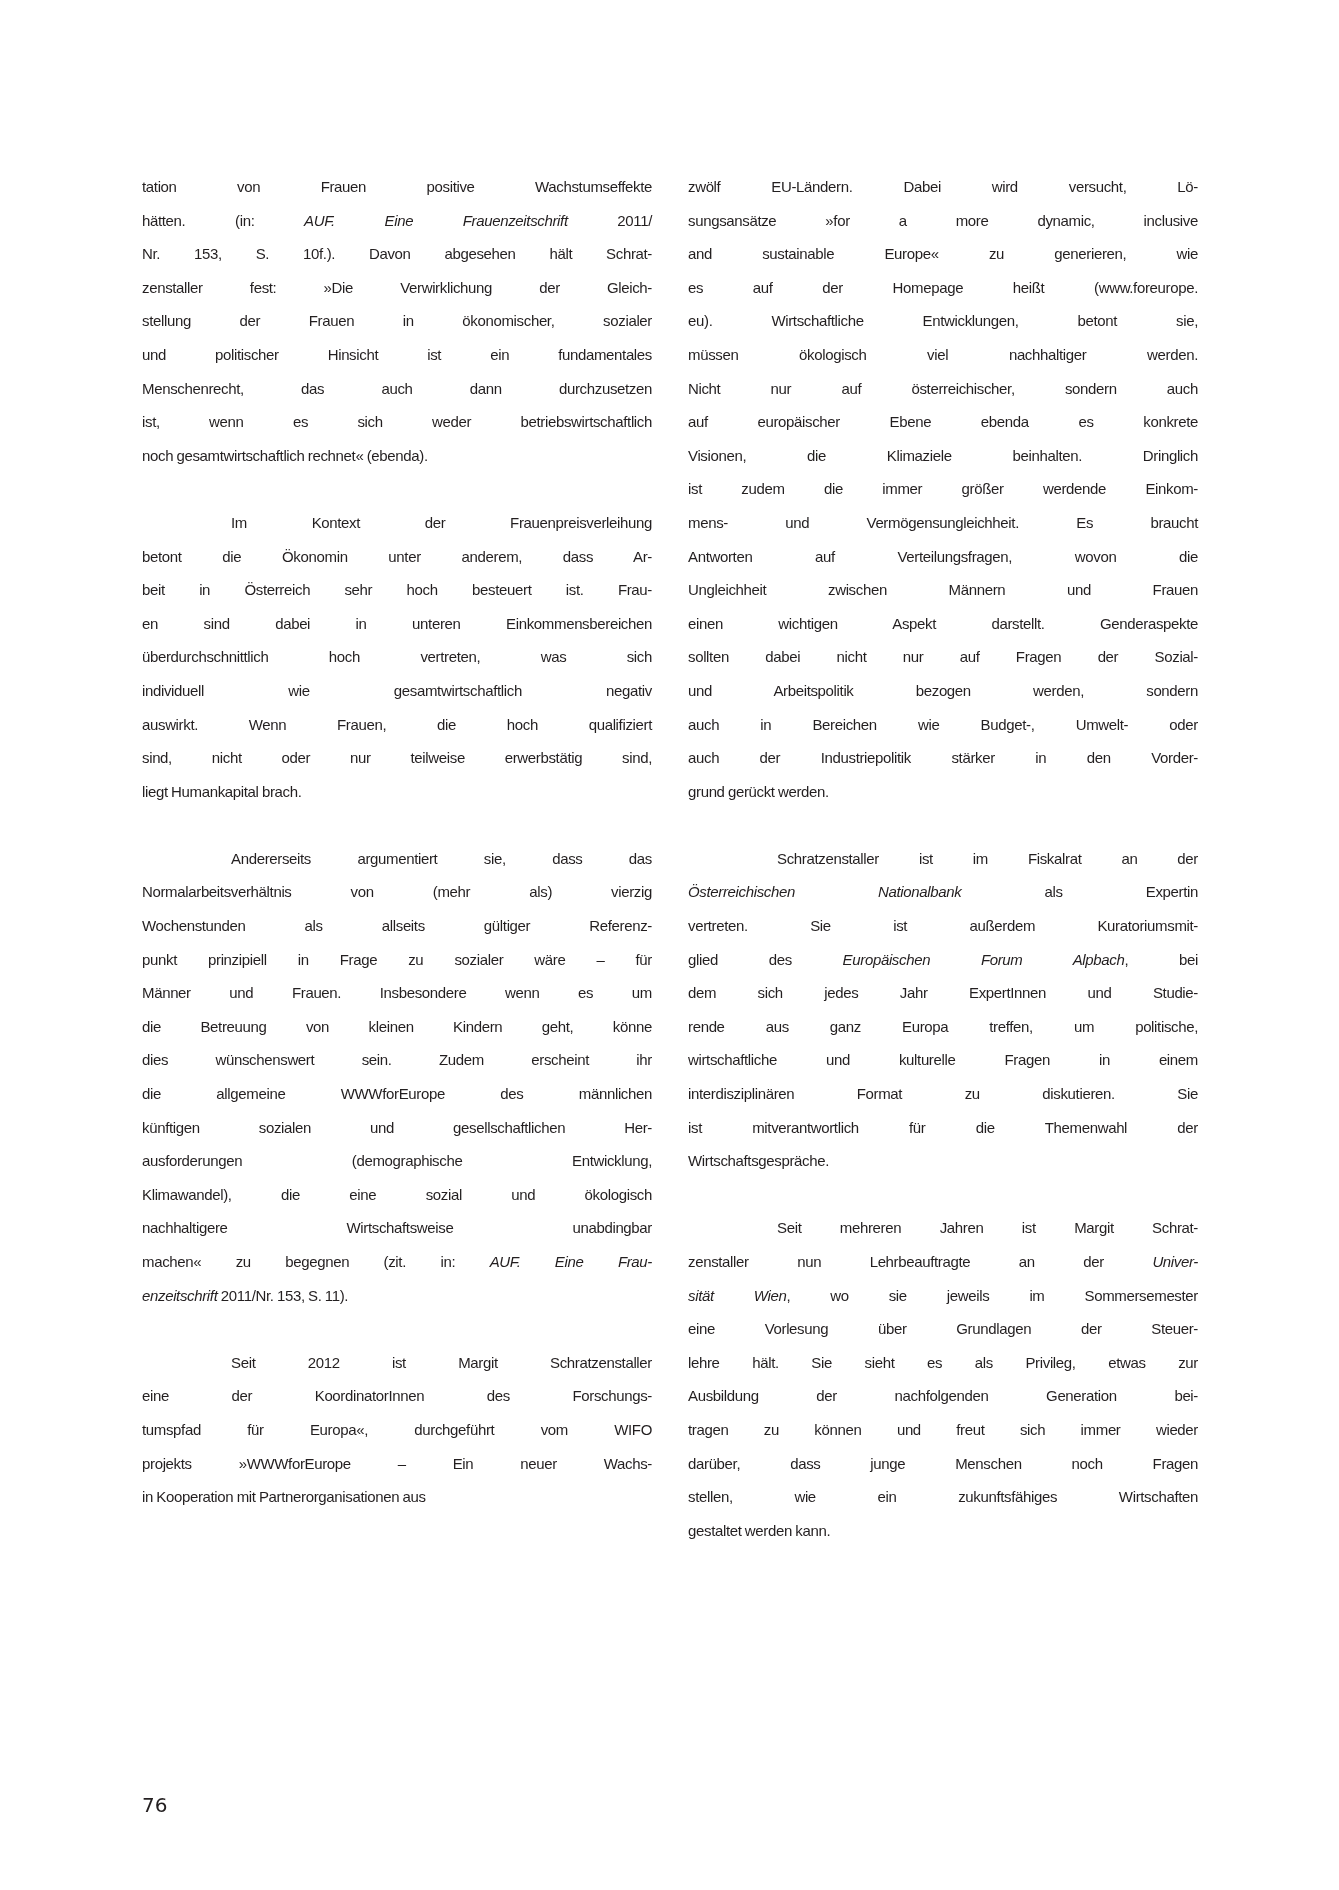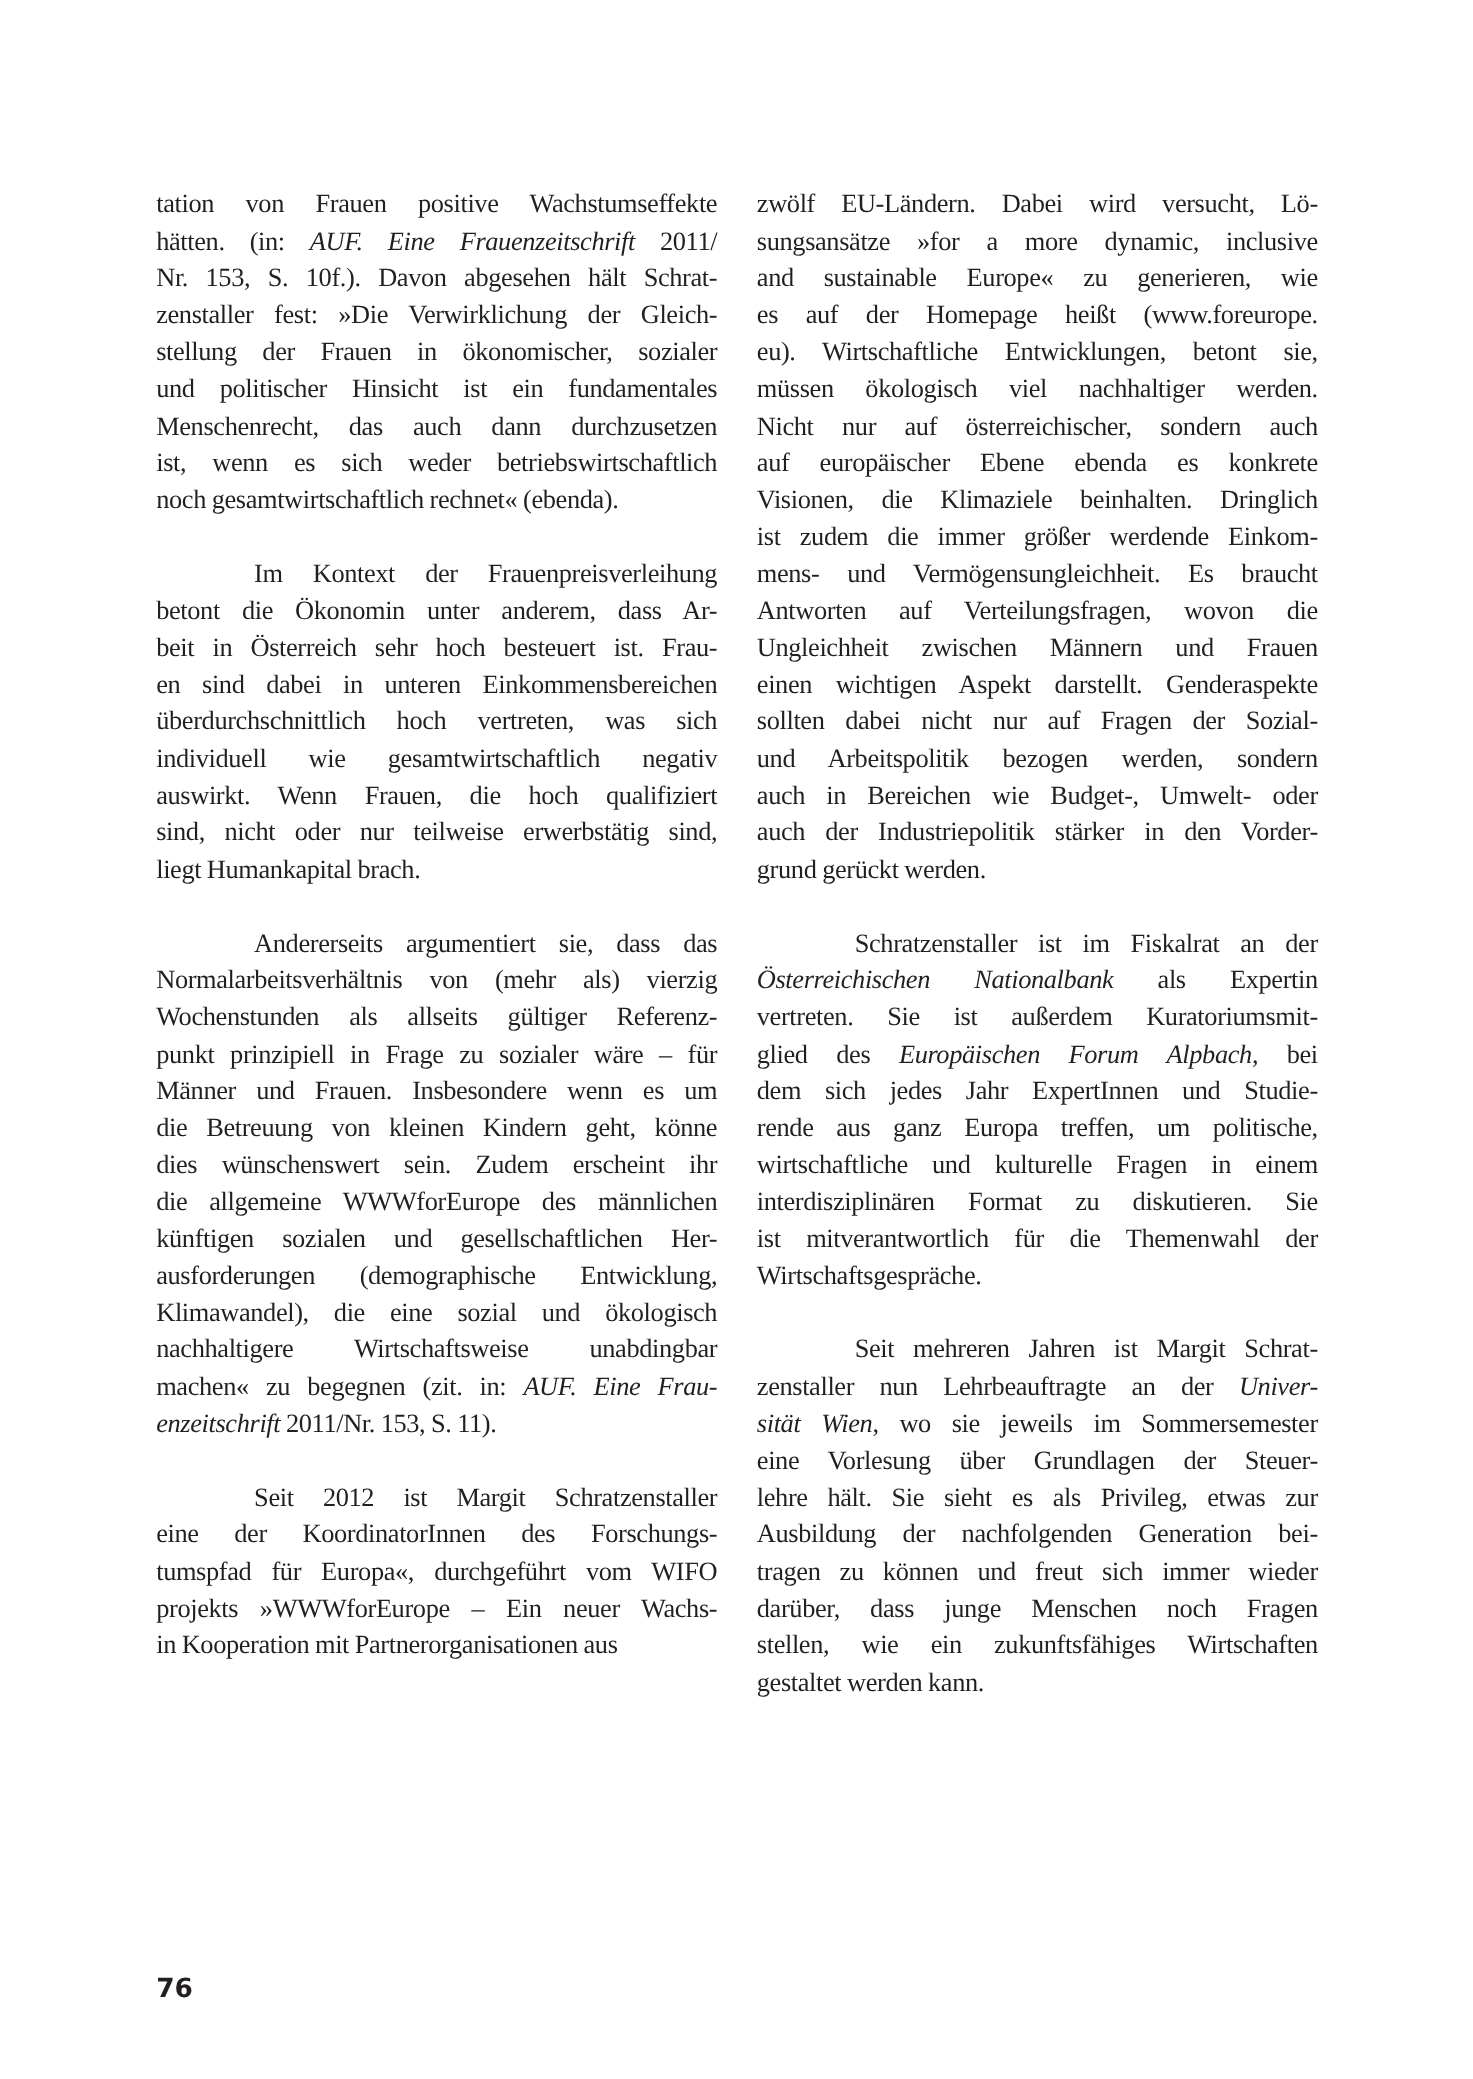--- a/index.html
+++ b/index.html
@@ -18,22 +18,22 @@
       position: absolute;
       left: 0; top: 0;
       width: 1339px;
       height: 1890px;
       background: #ffffff;
     }
     .column {
       position: absolute;
       top: 170px;
       width: 510px;
-      font-family: Liberation Serif, serif;
-      font-size: 24px;
+      font-family: Liberation Sans, sans-serif;
+      font-size: 15px;
       line-height: 33.6px;
       text-align: justify;
       hyphens: manual;
       letter-spacing: -0.35px;
       word-spacing: -0.5px;
     }
     .col-left { left: 142px; }
     .col-right { left: 672px; margin-left: 16px; }
     .para {
       margin: 0 0 33.6px 0;
@@ -54,22 +54,22 @@
       padding-left: 89px;
     }
     em, .it {
       font-style: italic;
     }
     .page-number {
       position: absolute;
       left: 142px;
       top: 1793px;
       font-family: "DejaVu Sans", "Liberation Sans", sans-serif;
-      font-weight: bold;
-      font-size: 24px;
+      font-weight: normal;
+      font-size: 20px;
       color: #231f20;
     }
   </style>
 </head>
 <body>
 
 <div class="page">
   <div class="column col-left">
       <div class="para">
         <span class="line"><span>tation von Frauen positive Wachstumseffekte</span></span>

